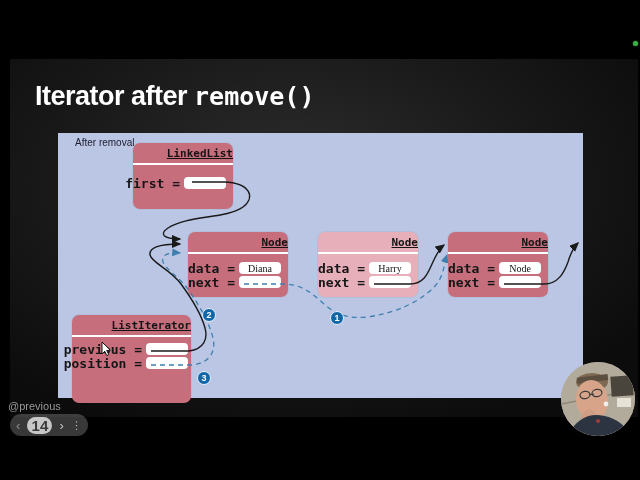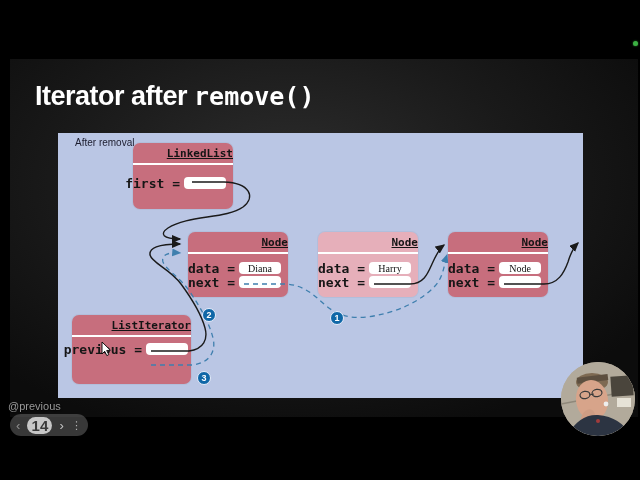--- a/index.html
+++ b/index.html
@@ -109,24 +109,28 @@
         <div class="row">
           <span class="lbl">data =</span>
           <span class="vbox">Node</span>
         </div>
         <div class="row">
           <span class="lbl">next =</span>
           <span class="vbox"></span>
         </div>
       </div>
 
-      <div class="objbox li-box" style="left:14px;top:182px;width:119px;height:69px;">
+      <div class="objbox li-box" style="left:14px;top:182px;width:119px;height:88px;">
         <div class="btitle">ListIterator</div>
         <div class="row" style="margin-top:6px;">
           <span class="lbl">previous =</span>
+          <span class="vbox"></span>
+        </div>
+        <div class="row">
+          <span class="lbl">position =</span>
           <span class="vbox"></span>
         </div>
       </div>
 
       <svg class="arrow-layer" viewBox="0 0 525 265">
         <defs>
           <marker id="ab" markerWidth="8" markerHeight="8" refX="6" refY="3" orient="auto">
             <path d="M0,0 L7,3 L0,6 Z" fill="#1a1a1a"></path>
           </marker>
           <marker id="au" markerWidth="8" markerHeight="8" refX="6" refY="3" orient="auto">

